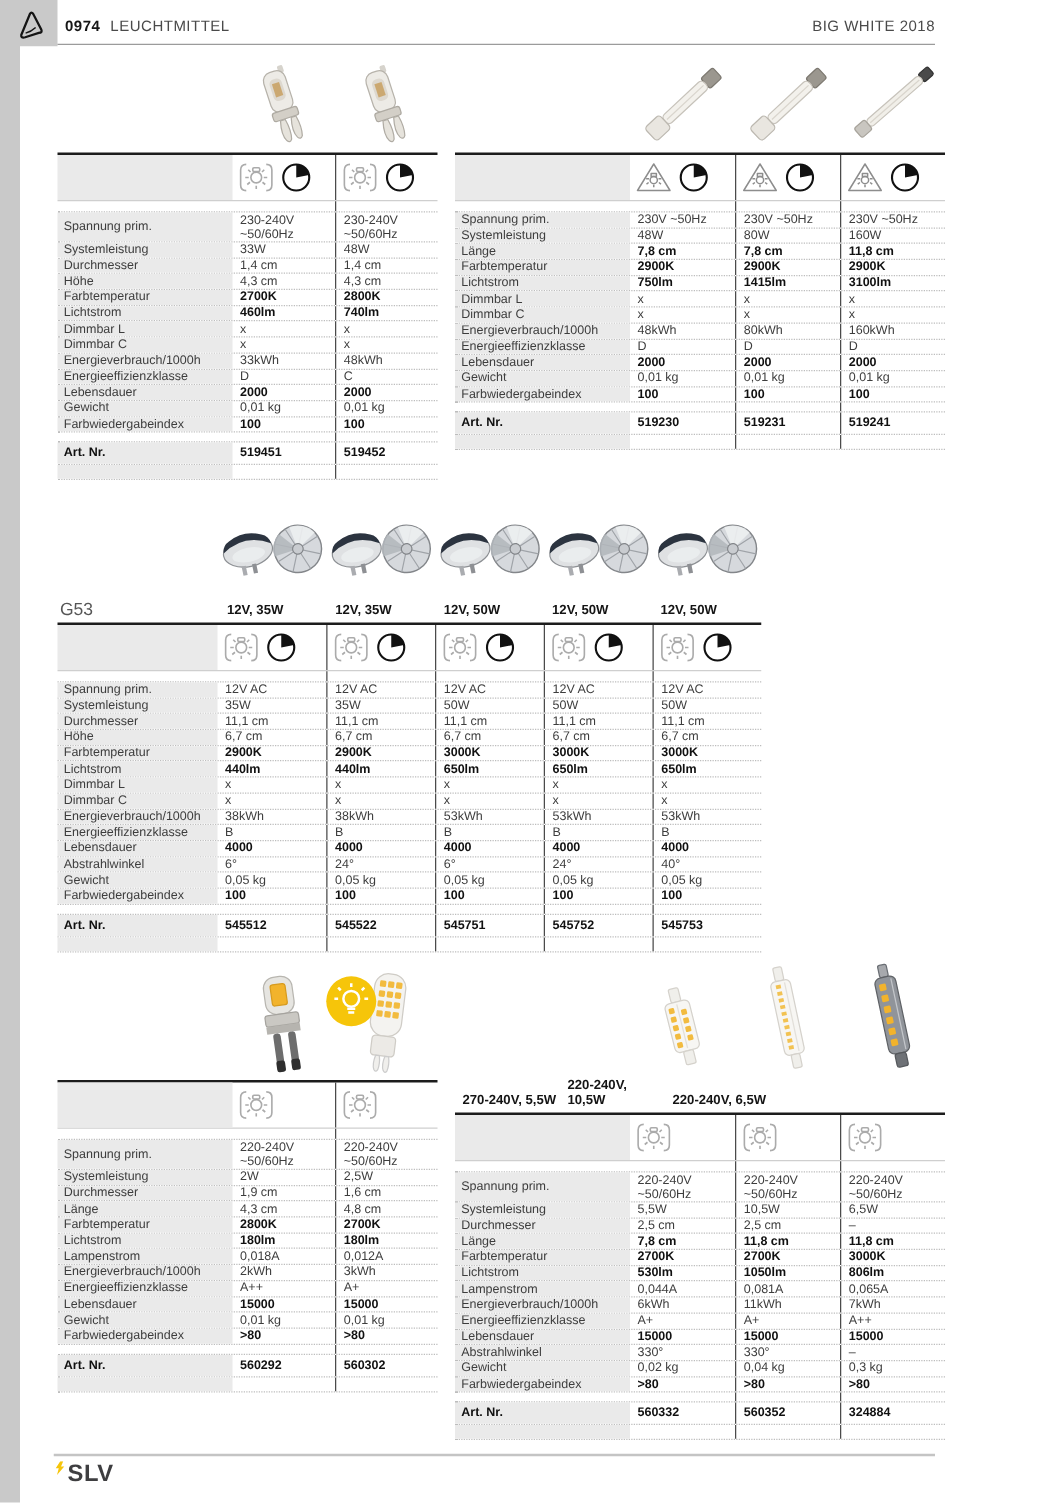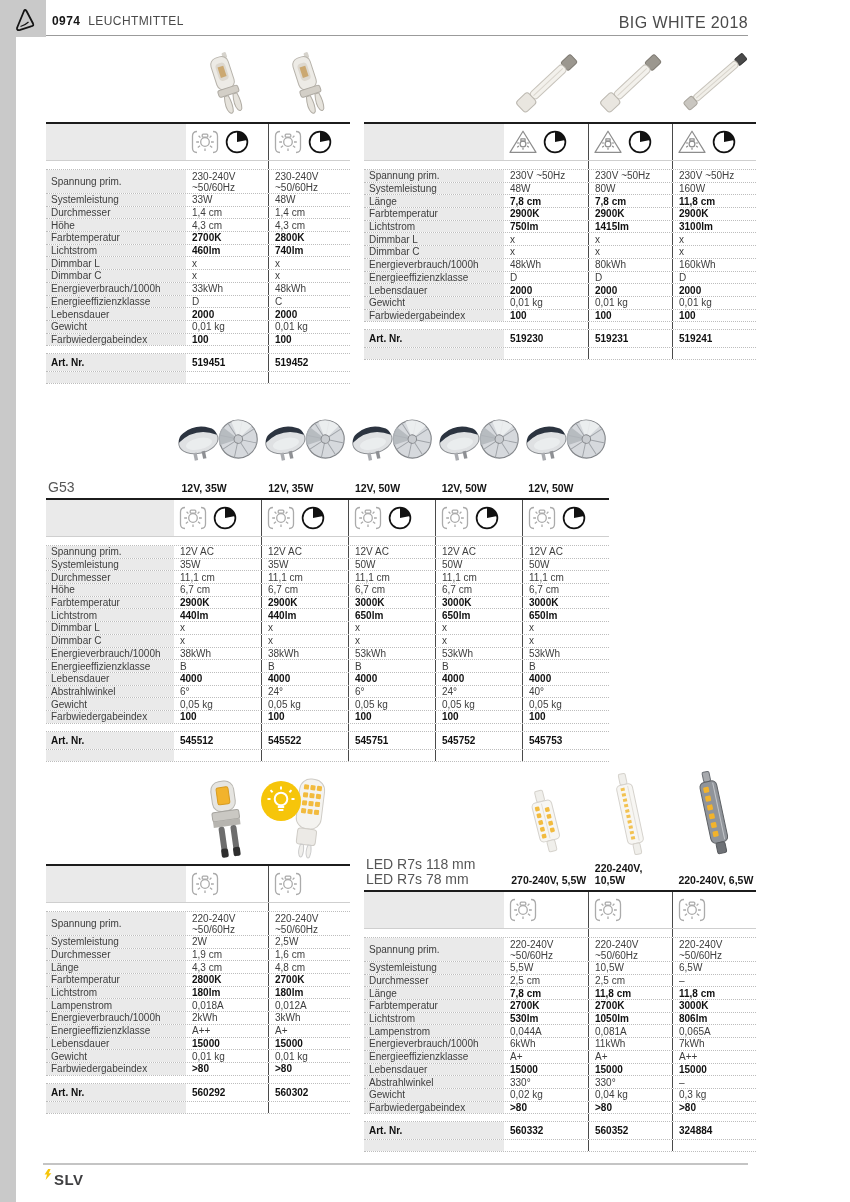--- a/index.html
+++ b/index.html
@@ -4,25 +4,25 @@
 <style>
   html,body{margin:0;padding:0;}
   body{width:850px;height:1202px;position:relative;background:#fff;overflow:hidden;
        font-family:"Liberation Sans", sans-serif;-webkit-font-smoothing:antialiased;}
   .side-strip{position:absolute;left:0;top:0;width:16px;height:1202px;background:#c9c9c9;}
   .corner-tab{position:absolute;left:0;top:0;width:46px;height:37px;background:#c9c9c9;}
   .corner-tab svg{position:absolute;left:12px;top:7px;}
   .page-header{position:absolute;left:46px;top:0;width:702px;height:35px;}
   .ph-left{position:absolute;left:6px;top:14px;font-size:12px;color:#4a4a4a;letter-spacing:.4px;}
   .ph-left b{color:#161616;margin-right:8px;}
-  .ph-right{position:absolute;right:0;top:14px;font-size:16px;color:#4a4a4a;letter-spacing:.4px;}
+  .ph-right{position:absolute;right:0;top:14px;font-size:12px;color:#4a4a4a;letter-spacing:.4px;}
   .header-rule{position:absolute;left:46px;top:35px;width:702px;height:1px;background:#9b9b9b;}
   .footer-rule{position:absolute;left:43px;top:1163px;width:705px;height:2px;background:#c4c4c4;}
   .slv{position:absolute;left:43px;top:1171px;display:flex;align-items:flex-start;}
-  .slv b{font-size:15px;font-weight:900;color:#3e3e40;letter-spacing:.5px;line-height:18px;}
+  .slv b{font-size:19px;font-weight:900;color:#3e3e40;letter-spacing:.5px;line-height:18px;}
 
   .section{position:absolute;}
   .imgrow{position:relative;display:flex;align-items:flex-end;}
   .imgcell{display:flex;justify-content:center;align-items:flex-end;overflow:visible;}
   .badge{position:absolute;}
   .titlerow{display:flex;align-items:flex-end;}
   .titlecell{font-size:14px;color:#565656;line-height:15px;padding:0 0 3px 2px;}
   .colhead{font-weight:bold;font-size:10.5px;color:#141414;padding:0 0 4px 6px;box-sizing:border-box;}
   .tbody{border-top:2px solid #1c1c1c;}
   .trow,.gaprow{display:flex;border-bottom:1px dotted #bdbdbd;}
@@ -985,24 +985,20 @@
             <rect x="29.5" y="34" width="5.5" height="5.5" rx="1" fill="#f2b32c"></rect>
             <rect x="29.5" y="43" width="5.5" height="5.5" rx="1" fill="#f2b32c"></rect>
             <rect x="29.5" y="52" width="5.5" height="5.5" rx="1" fill="#f2b32c"></rect>
             <rect x="29.5" y="61" width="5.5" height="5.5" rx="1" fill="#f2b32c"></rect>
             <rect x="30.5" y="73" width="9" height="11" rx="2" fill="#6e7176" stroke="#55585c"></rect>
           </g>
         </svg>
       </div>
     </div>
     <div class="titlerow" style="height:34px">
-      <div class="titlecell" style="width:140px">
-        <div>LED R7s 118 mm</div>
-        <div>LED R7s 78 mm</div>
-      </div>
       <div class="colhead" style="width:84px">270-240V, 5,5W</div>
       <div class="colhead" style="width:84px">220-240V, 10,5W</div>
       <div class="colhead" style="width:84px">220-240V, 6,5W</div>
     </div>
     <div class="tbody">
       <div class="trow iconrow">
         <div class="lcell" style="width:140px"></div>
         <div class="vcell" style="width:84px">
           <span class="icn">
             <svg width="30" height="26" viewBox="0 0 30 26">

